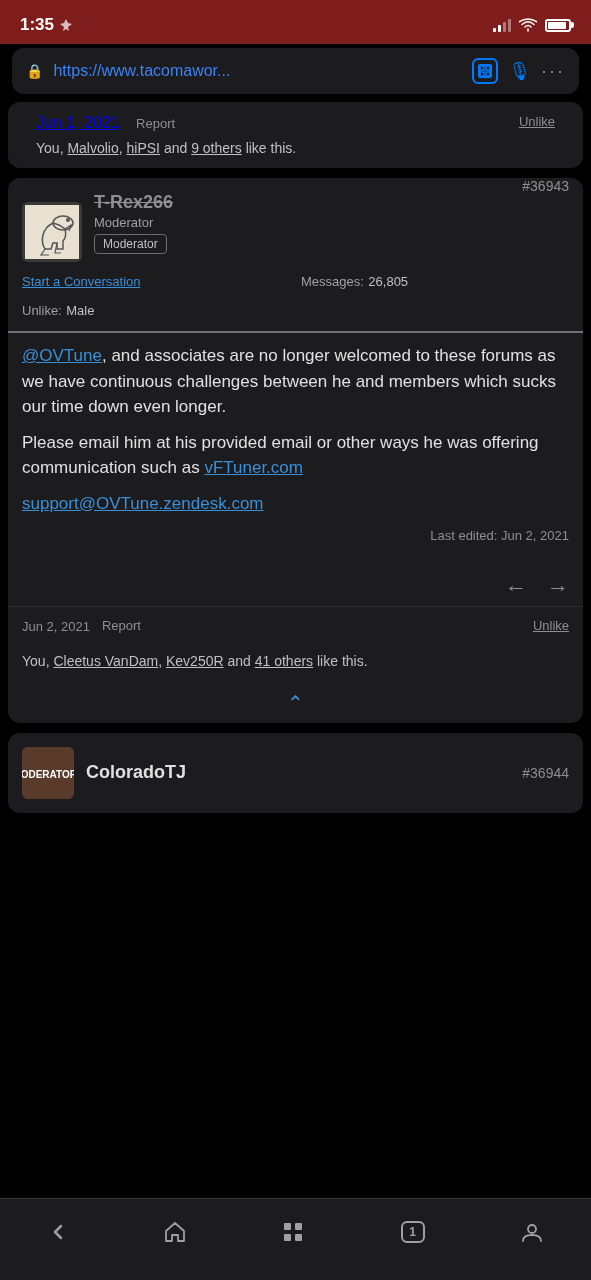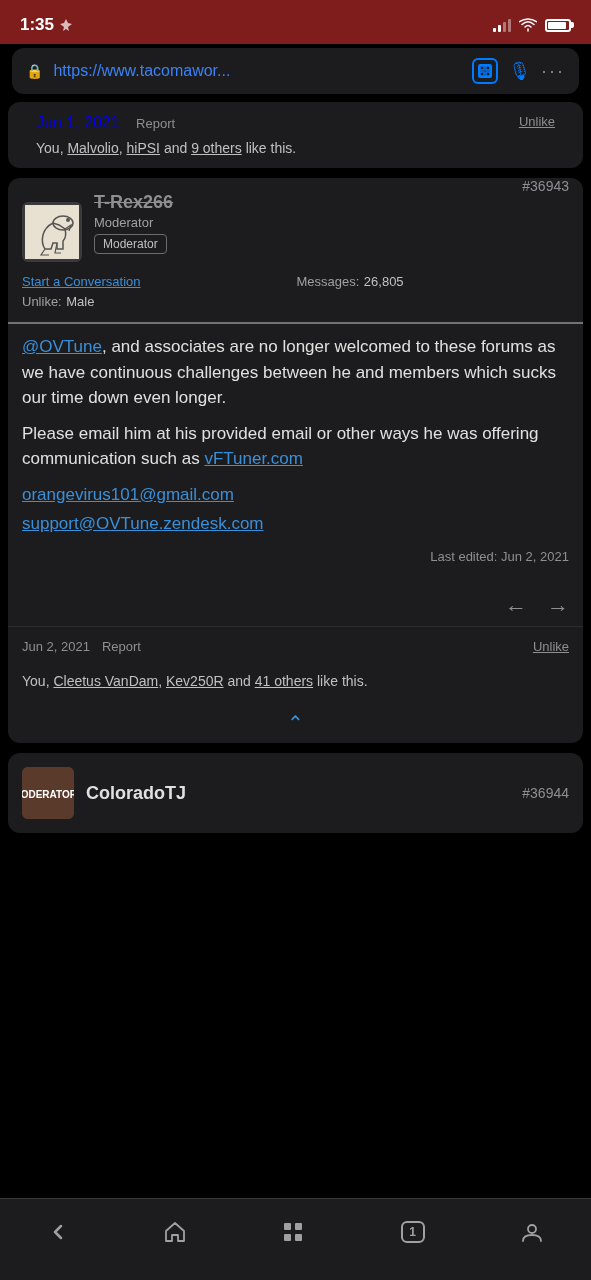--- a/index.html
+++ b/index.html
@@ -235,21 +235,21 @@
       top: 0;
       color: #8e8e93;
       font-size: 14px;
       text-decoration: none;
     }
 
     .user-stats {
       padding: 0 14px 12px 14px;
       display: grid;
       grid-template-columns: 1fr 1fr;
-      gap: 2px;
+      gap: 11px;
     }
     .stat-item a {
       color: #3a8fd9;
       font-size: 13px;
       text-decoration: underline;
     }
     .stat-item span {
       color: #c0c0c0;
       font-size: 13px;
     }
@@ -518,21 +518,20 @@
     </div>
 
     <div class="post-body">
       <p>
         <a href="#" class="mention">@OVTune</a><span>, and associates are no longer welcomed to these forums as we have continuous challenges between he and members which sucks our time down even longer.</span>
       </p>
       <p>
         <span>Please email him at his provided email or other ways he was offering communication such as </span><a href="#">vFTuner.com</a>
       </p>
       <p>
-        <a href="#" class="email-link">orangevirus101@gmail.com</a>
         <a href="#" class="email-link">support@OVTune.zendesk.com</a>
       </p>
       <div class="last-edited">Last edited: Jun 2, 2021</div>
     </div>
 
     <div class="nav-arrows">
       <span class="nav-arrow">←</span>
       <span class="nav-arrow">→</span>
     </div>
 

